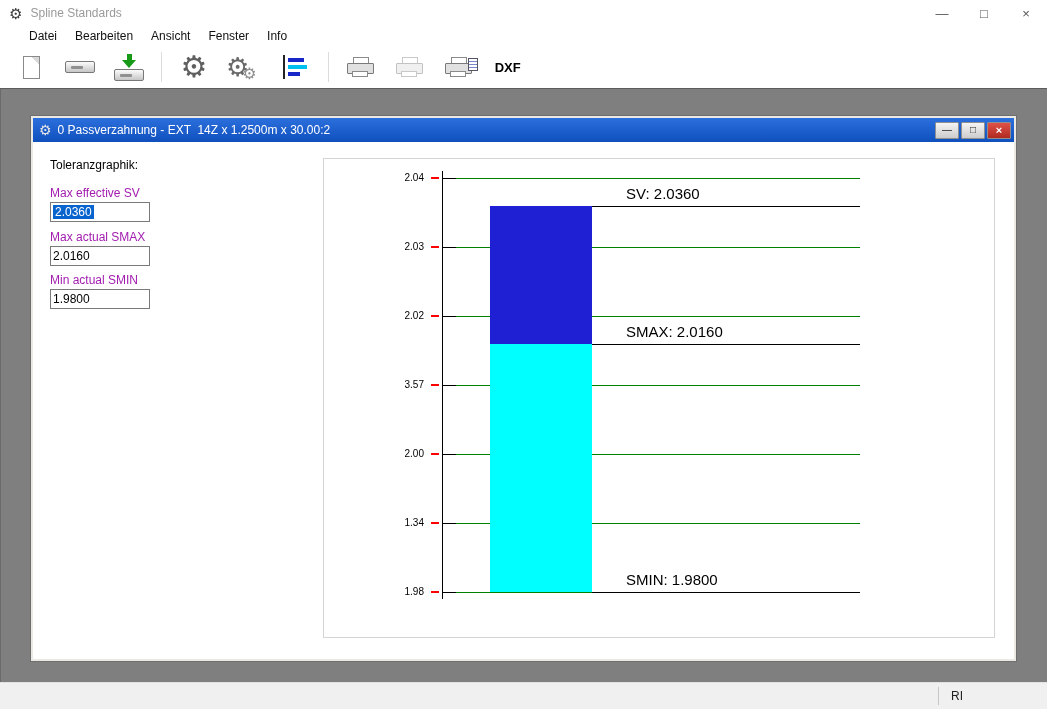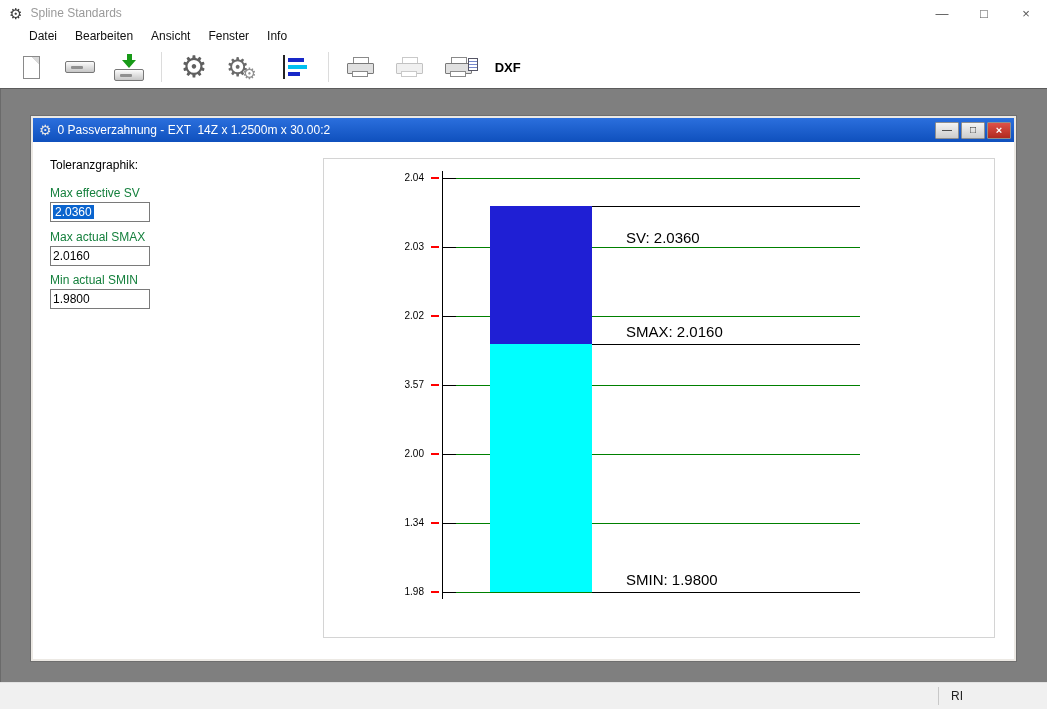--- a/index.html
+++ b/index.html
@@ -63,21 +63,21 @@
   .child-gear { color:#e6e6e6; font-size:14px; line-height:1; margin:0 6px 0 3px; }
   .child-title { color:#fff; font-size:12px; flex:1; white-space:pre; overflow:hidden; }
   .cbtn { width:24px; height:17px; margin-left:2px; background:linear-gradient(#f4f4f4,#cccccc);
           border:1px solid #8f8f8f; border-radius:1px; display:flex; align-items:center; justify-content:center;
           font-size:10px; line-height:1; color:#222; cursor:default; }
   .cbtn.close { background:linear-gradient(#e05248,#b02a20); color:#fff; font-weight:bold; font-size:11px; }
   .child-content { position:relative; flex:1; background:#fff; }
 
   
   .panel-heading { position:absolute; left:17px; top:16px; font-size:12px; color:#000; }
-  .f-label { position:absolute; left:17px; font-size:12px; color:#15803d; }
+  .f-label { position:absolute; left:17px; font-size:12px; color:#a21caf; }
   .f-box { position:absolute; left:17px; width:100px; height:20px; background:#fff; border:1px solid #7a7a7a;
            font-size:12px; display:flex; align-items:center; padding:0 2px; cursor:text; }
   .f-box .sel { background:#0a64ce; color:#fff; padding:0 2px; }
   .lbl1 { top:44px; } .box1 { top:60px; }
   .lbl2 { top:88px; } .box2 { top:104px; }
   .lbl3 { top:131px; } .box3 { top:147px; }
 
   
   .chart-box { position:absolute; left:290px; top:16px; width:672px; height:480px; background:#fff; border:1px solid #d4d4d4; }
   #chart { position:absolute; left:0; top:0; right:0; bottom:0; }
@@ -223,21 +223,21 @@
               <div style="left: 118px; top: 364px; width: 14px; height: 1px; background: rgb(0, 0, 0);"></div>
               <div style="left: 107px; top: 363px; width: 8px; height: 2px; background: rgb(255, 0, 0);"></div>
               <div class="tick-label" style="left: 32px; top: 354px;">1.34</div>
               <div style="left: 128px; top: 433px; width: 408px; height: 1px; background: rgb(0, 128, 0);"></div>
               <div style="left: 118px; top: 433px; width: 14px; height: 1px; background: rgb(0, 0, 0);"></div>
               <div style="left: 107px; top: 432px; width: 8px; height: 2px; background: rgb(255, 0, 0);"></div>
               <div class="tick-label" style="left: 32px; top: 423px;">1.98</div>
               <div style="left: 166px; top: 47px; width: 102px; height: 138px; background: rgb(31, 31, 212);"></div>
               <div style="left: 166px; top: 185px; width: 102px; height: 248px; background: rgb(0, 255, 255);"></div>
               <div style="left: 268px; top: 47px; width: 268px; height: 1px; background: rgb(0, 0, 0);"></div>
-              <div class="ann-label" style="left: 302px; top: 25px; margin-top: 44px;">SV: 2.0360</div>
+              <div class="ann-label" style="left: 302px; top: 25px;">SV: 2.0360</div>
               <div style="left: 268px; top: 185px; width: 268px; height: 1px; background: rgb(0, 0, 0);"></div>
               <div class="ann-label" style="left: 302px; top: 163px;">SMAX: 2.0160</div>
               <div style="left: 268px; top: 433px; width: 268px; height: 1px; background: rgb(0, 0, 0);"></div>
               <div class="ann-label" style="left: 302px; top: 411px;">SMIN: 1.9800</div>
             </div>
         </div>
 
       </div>
     </div>
 

